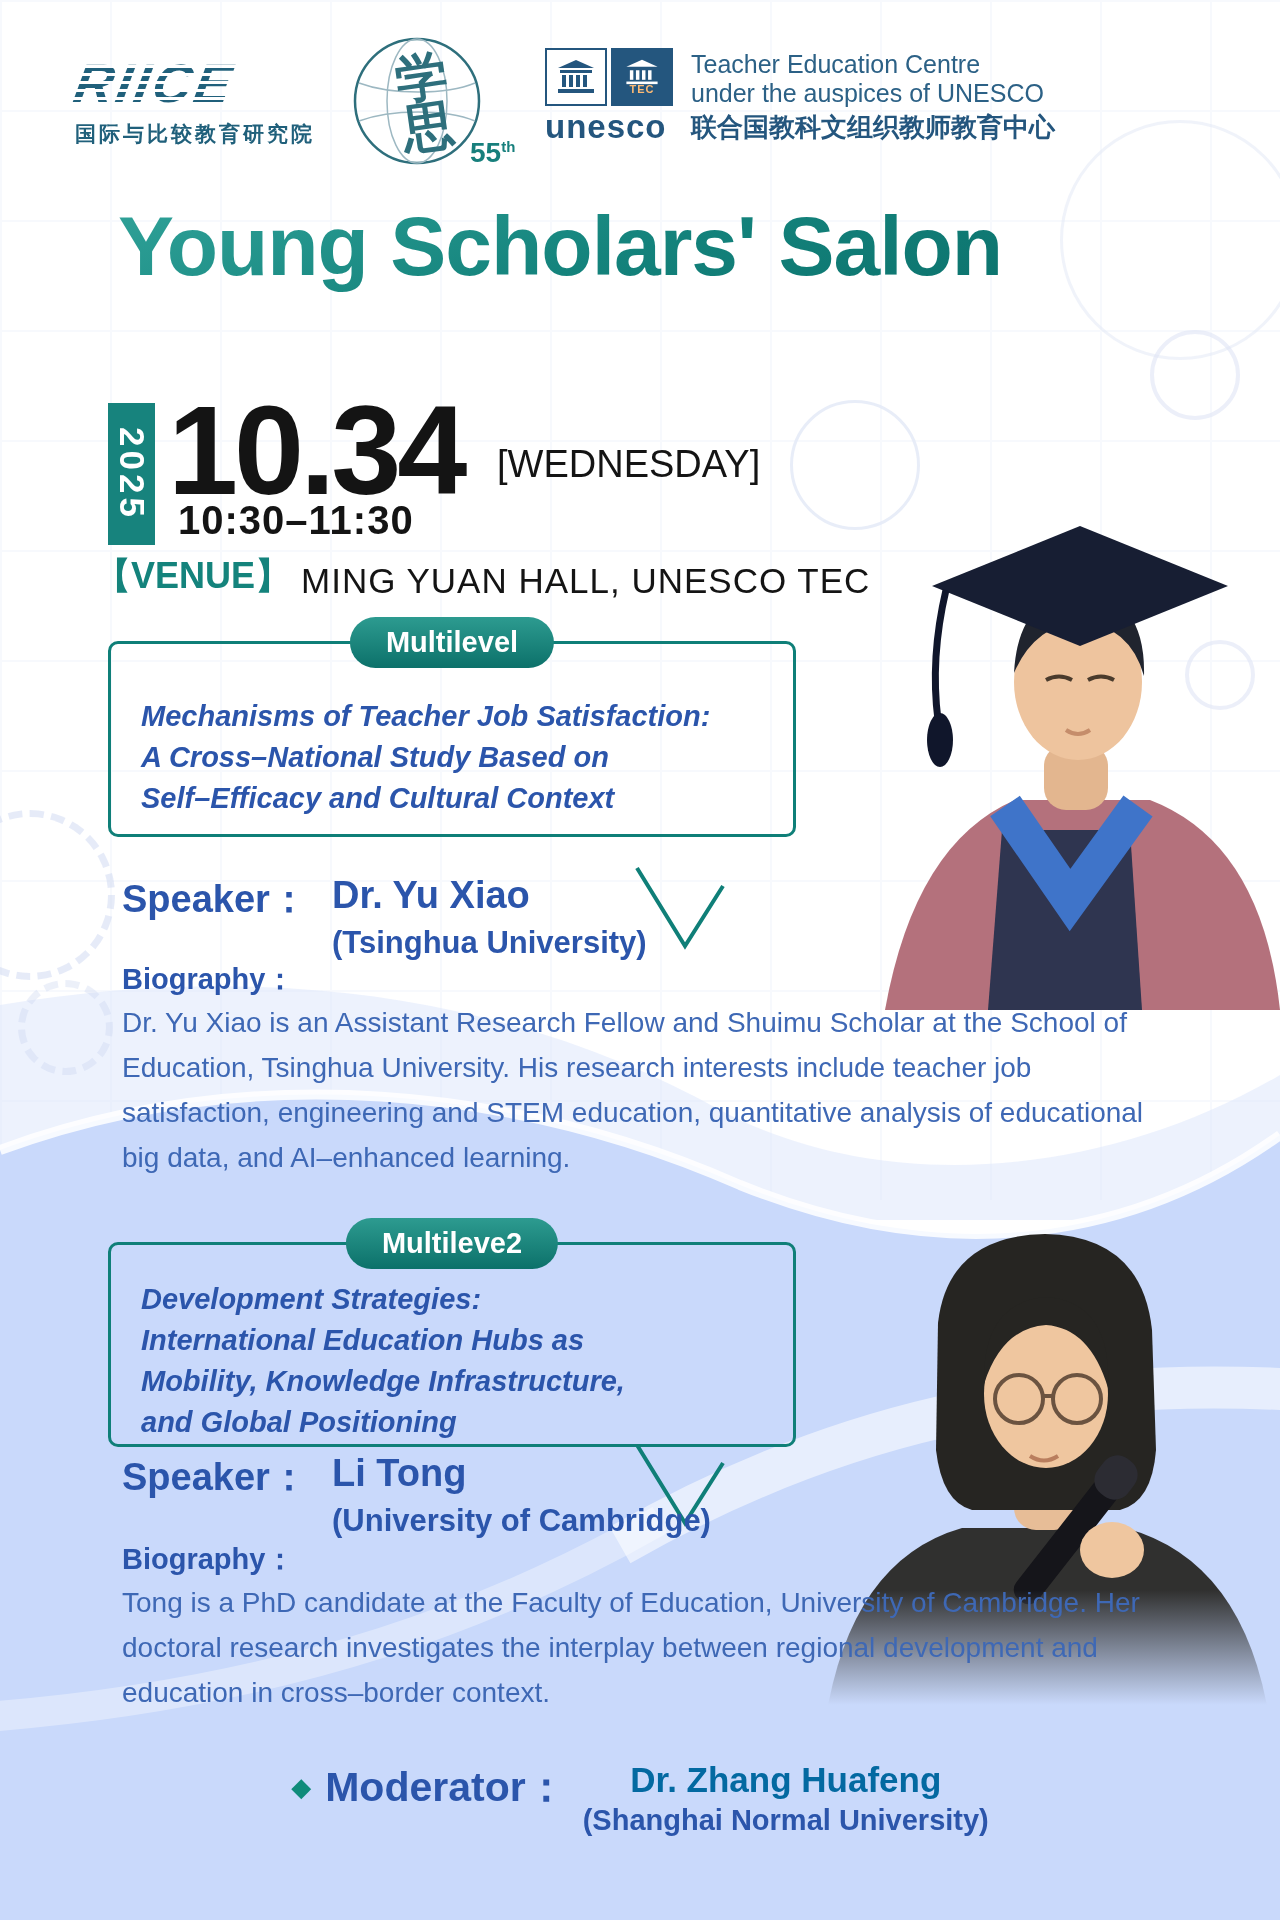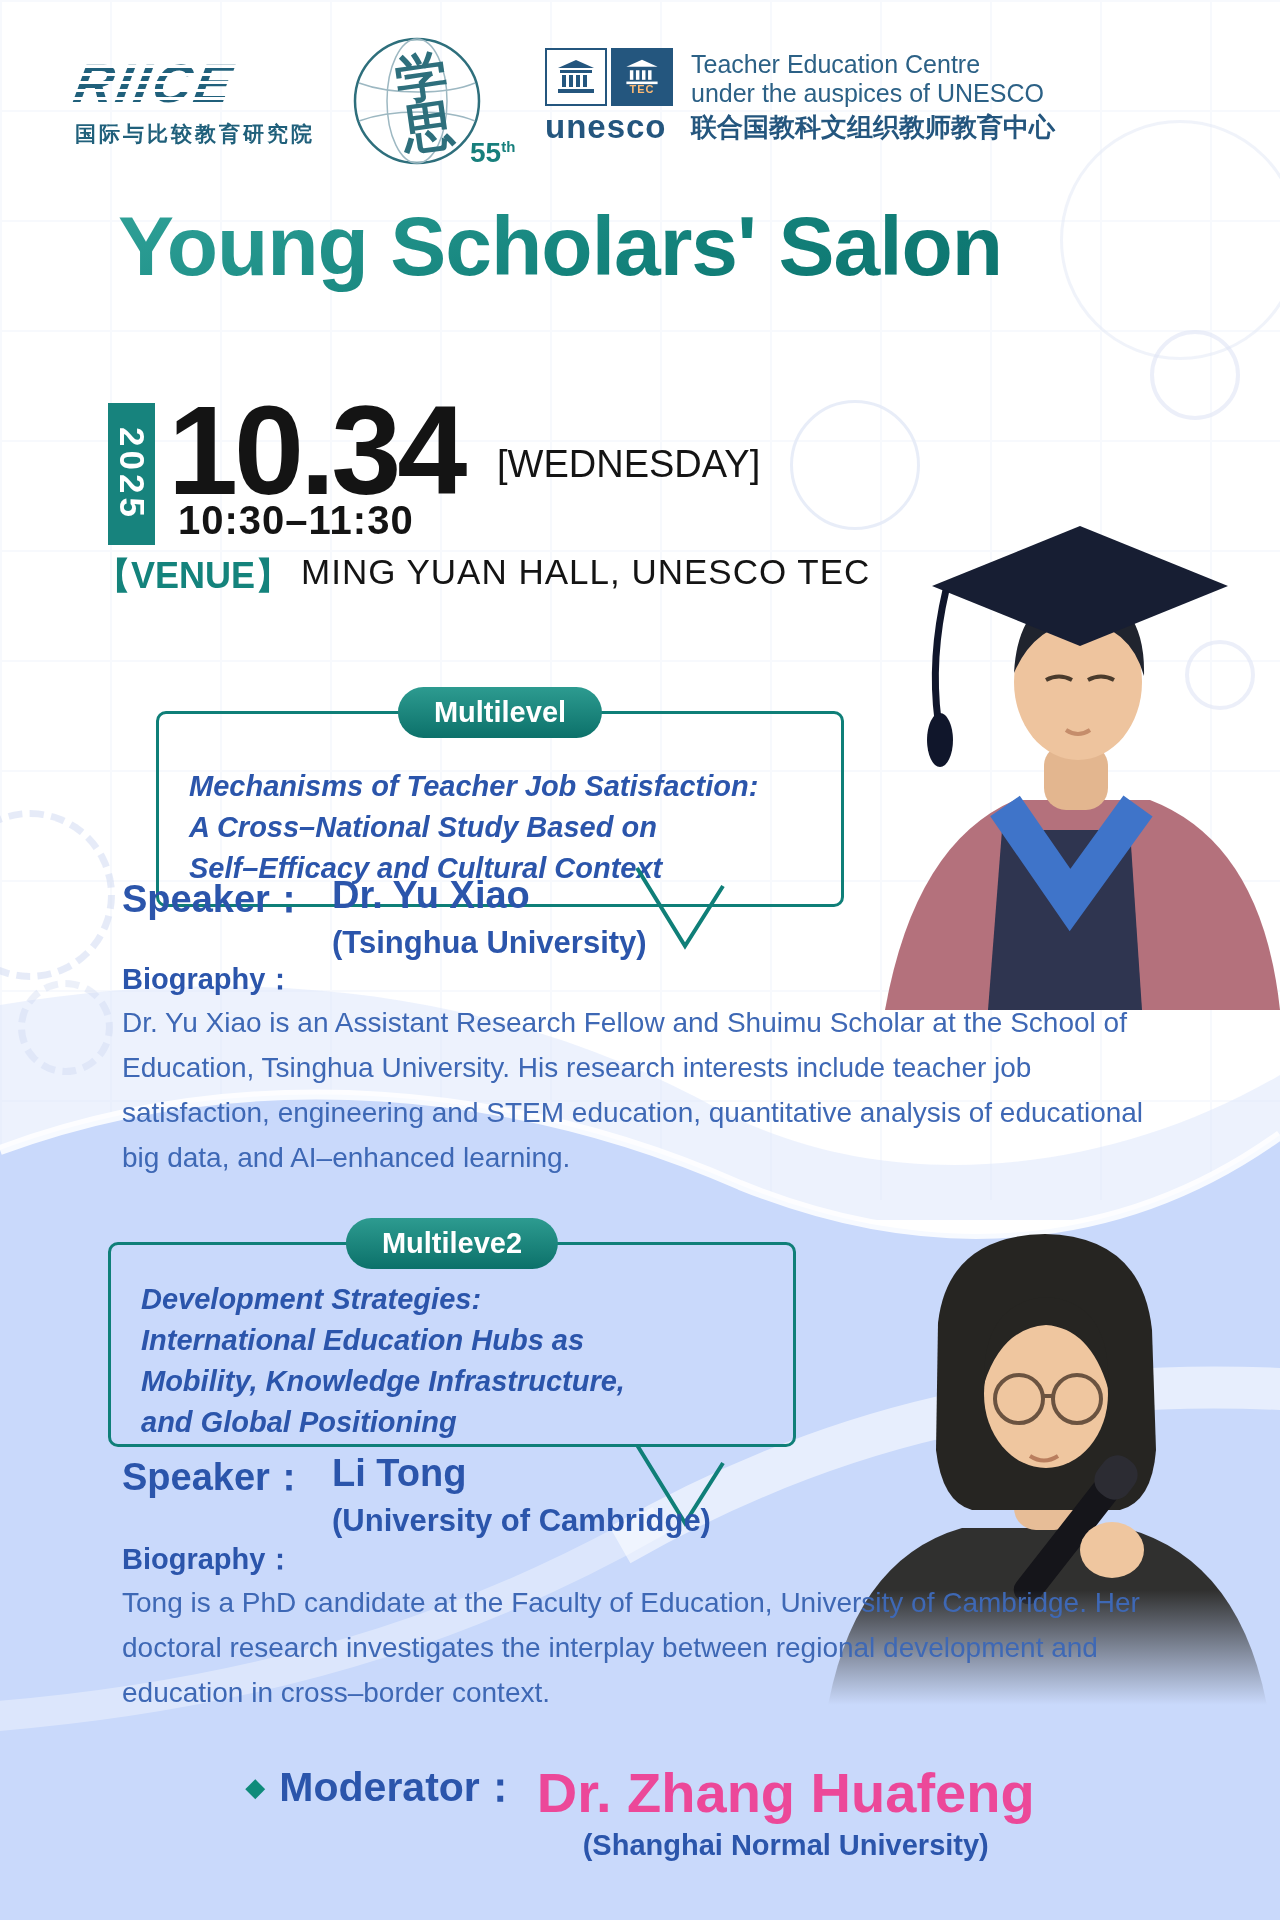--- a/index.html
+++ b/index.html
@@ -68,27 +68,27 @@
 
   
   .year-badge{
     position:absolute; left:108px; top:403px; width:47px; height:142px;
     background:#17837d; color:#fff; display:flex; align-items:center; justify-content:center;
   }
   .year-badge span{ writing-mode:vertical-rl; font-size:35px; font-weight:700; letter-spacing:4px; }
   .event-date{ position:absolute; left:168px; top:378px; font-size:126px; font-weight:600; letter-spacing:-4px; color:#141414; }
   .event-weekday{ position:absolute; left:497px; top:443px; font-size:38px; font-weight:500; color:#141414; }
   .event-time{ position:absolute; left:178px; top:498px; font-size:40px; font-weight:600; color:#141414; letter-spacing:1px; }
-  .venue-row{ position:absolute; left:95px; top:552px; display:flex; align-items:flex-start; gap:10px; }
+  .venue-row{ position:absolute; left:95px; top:552px; display:flex; align-items:flex-end; gap:10px; }
   .venue-label{ font-size:36px; font-weight:700; color:#14837c; }
   .venue-name{ font-size:35px; font-weight:500; color:#141414; letter-spacing:1px; }
 
   
   .card{ position:absolute; left:108px; width:688px; border:3px solid #0f7f78; border-radius:10px; z-index:2; }
-  .card1{ top:711px; height:196px;margin-left:48px; }
+  .card1{ top:641px; height:196px; }
   .card2{ top:1242px; height:205px; }
   .badge{
     position:absolute; left:50%; top:-27px; transform:translateX(-50%);
     background:linear-gradient(180deg,#2d9b90,#0c716a);
     color:#fff; font-size:29px; font-weight:700;
     padding:9px 36px; border-radius:30px; white-space:nowrap;
   }
   .card-titles{ padding:52px 0 0 30px; }
   .card2 .card-titles{ padding-top:34px; }
   .t-line{ font-size:29px; font-weight:700; color:#2b55ab; line-height:41px;font-style:italic; }
@@ -113,21 +113,21 @@
   .sp2-name{ left:332px; top:1452px; }
   .sp2-aff{ left:332px; top:1503px; }
   .bio2-label{ left:122px; top:1540px; }
   .bio2-text{ top:1580px; }
 
   
   .moderator{ position:absolute; left:0; top:1760px; width:1280px; display:flex; justify-content:center; z-index:2; }
   .mod-bullet{ color:#0f8b7a; font-size:26px; margin:12px 14px 0 0; }
   .mod-label{ font-size:41px; font-weight:700; color:#2b55ab; margin-right:16px; }
   .mod-name-col{ text-align:center; }
-  .mod-name{ font-size:56px; font-weight:700; color:#ec4899; }
+  .mod-name{ font-size:35px; font-weight:700; color:#0369a1; }
   .mod-aff{ font-size:29px; font-weight:700; color:#2b55ab; margin-top:4px; }
 
   
   .photo{ position:absolute; z-index:1; }
   .photo1{ left:830px; top:468px; width:450px; height:542px; }
   .photo2{ left:790px; top:1198px; width:490px; height:525px; }
   .photo2-fade{
     position:absolute; left:790px; top:1590px; width:490px; height:135px; z-index:1;
     background:linear-gradient(180deg, rgba(201,217,251,0) 0%, #c9d9fb 85%);
   }

